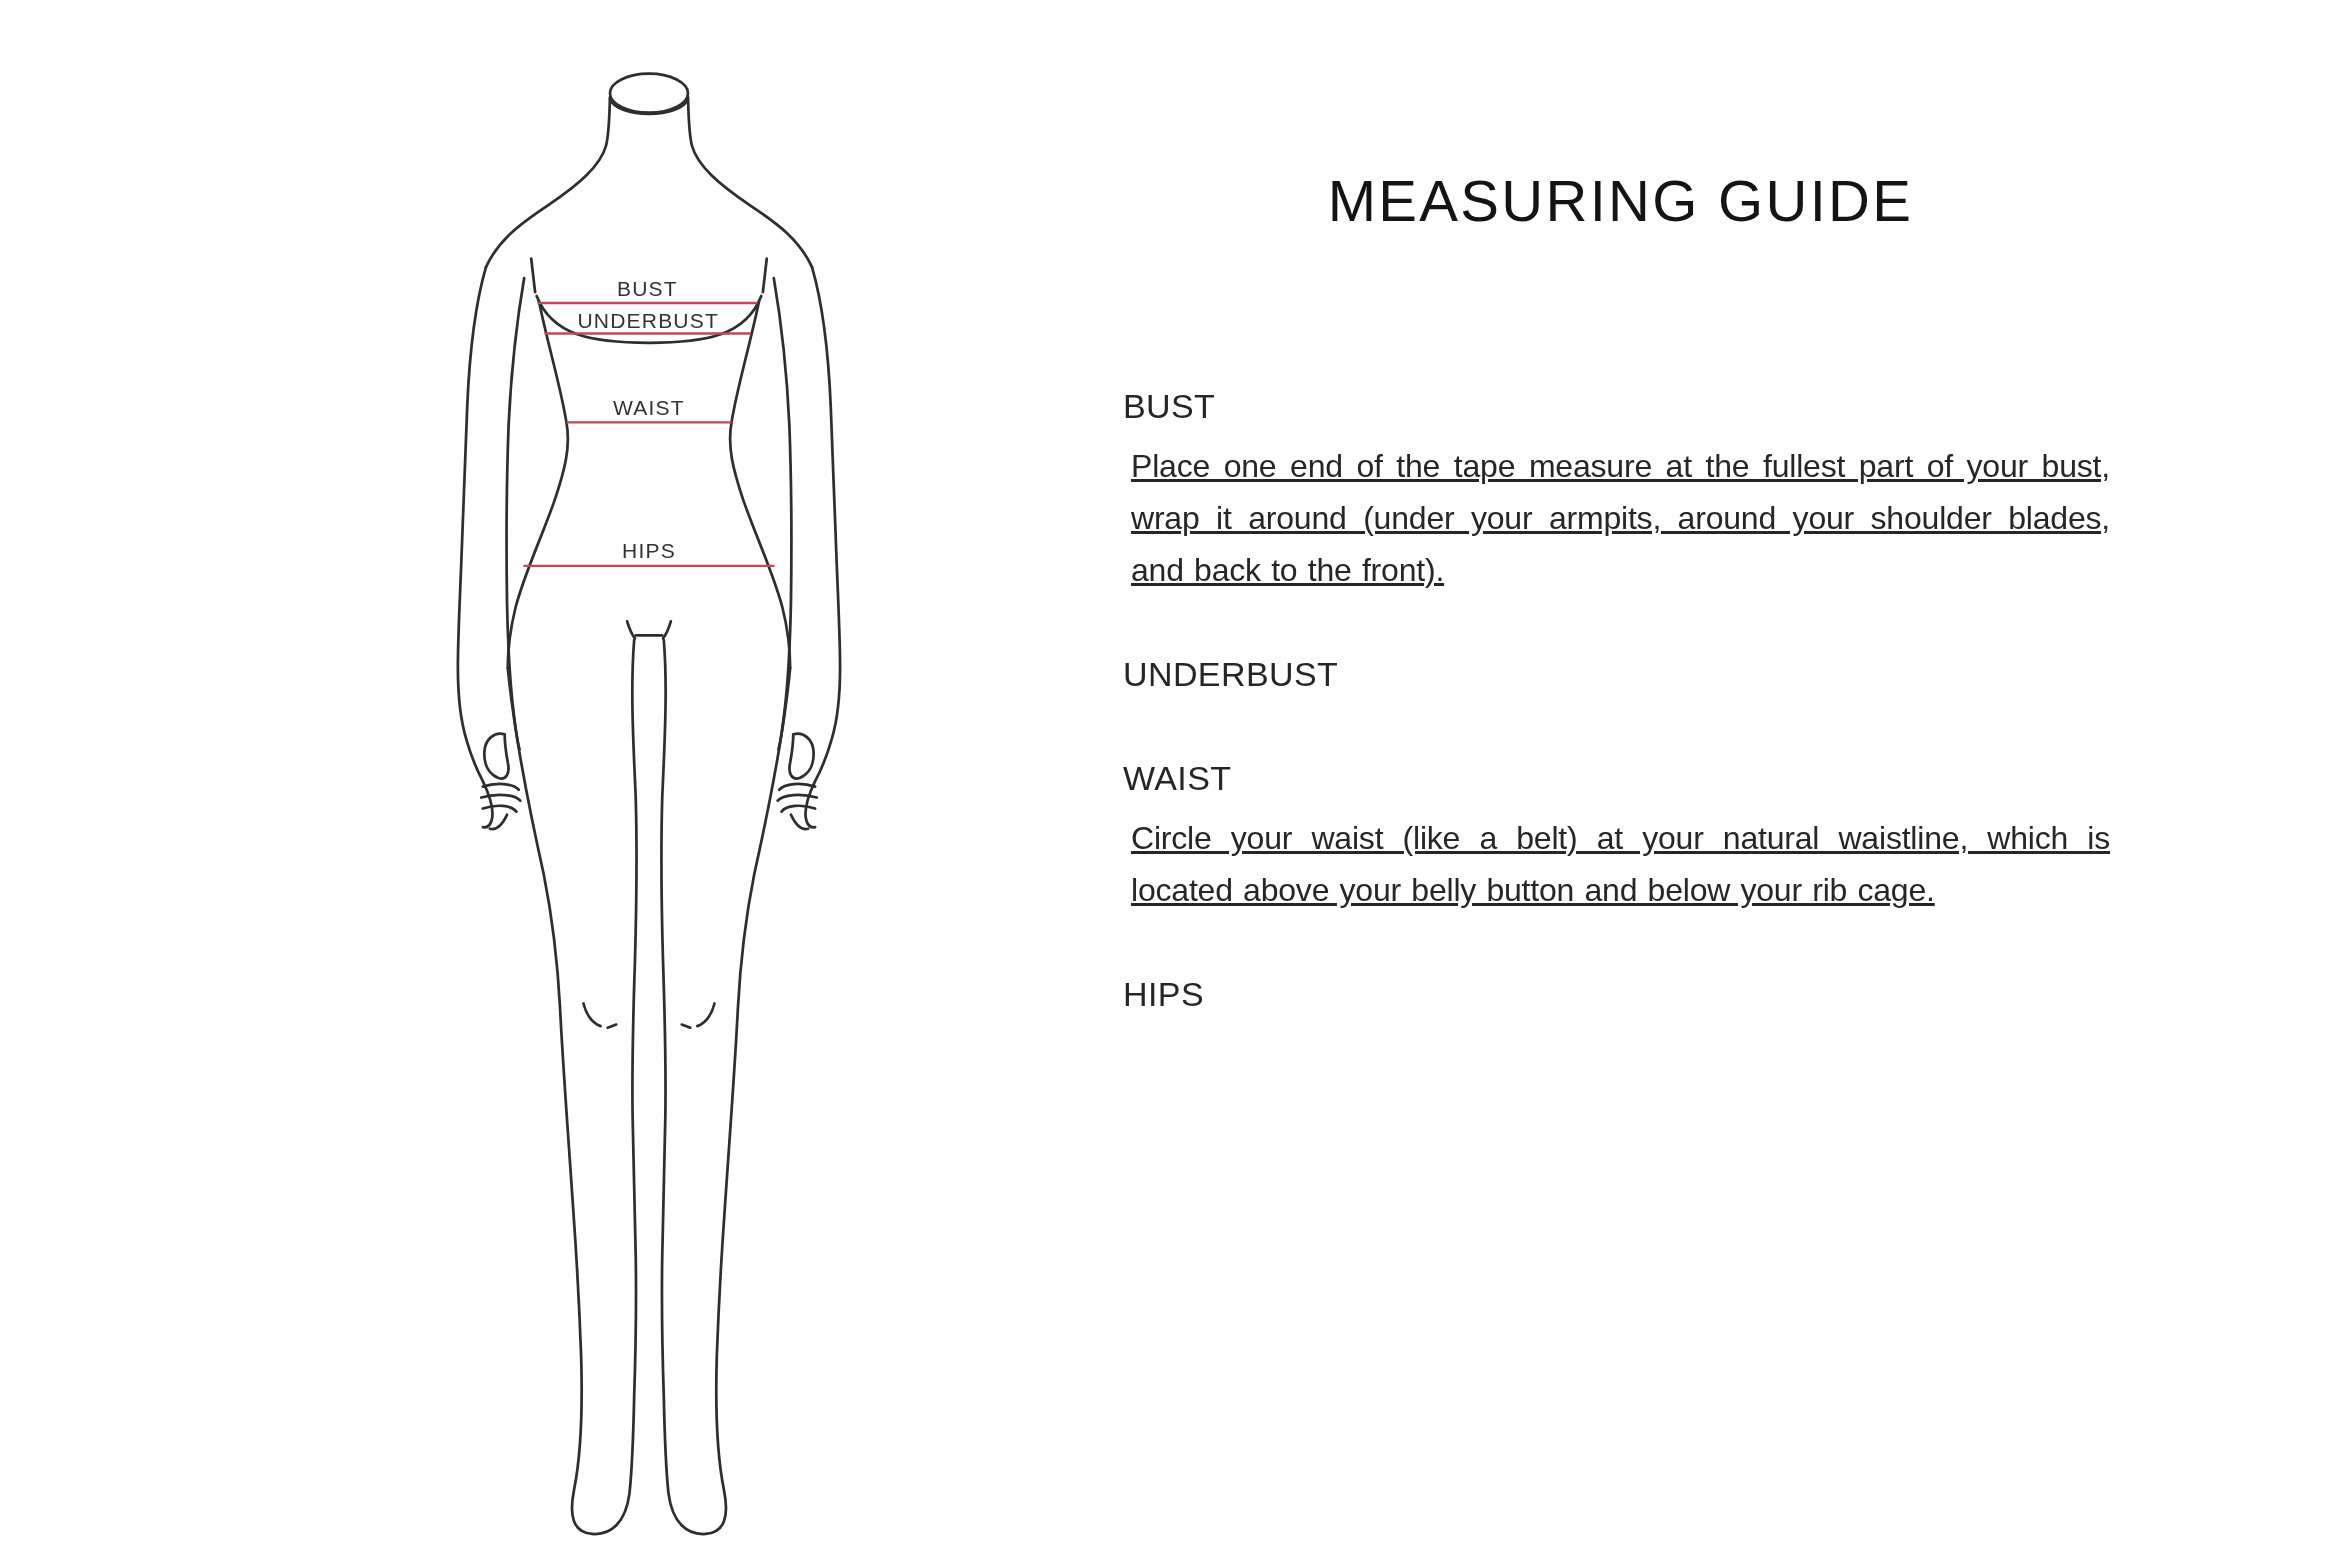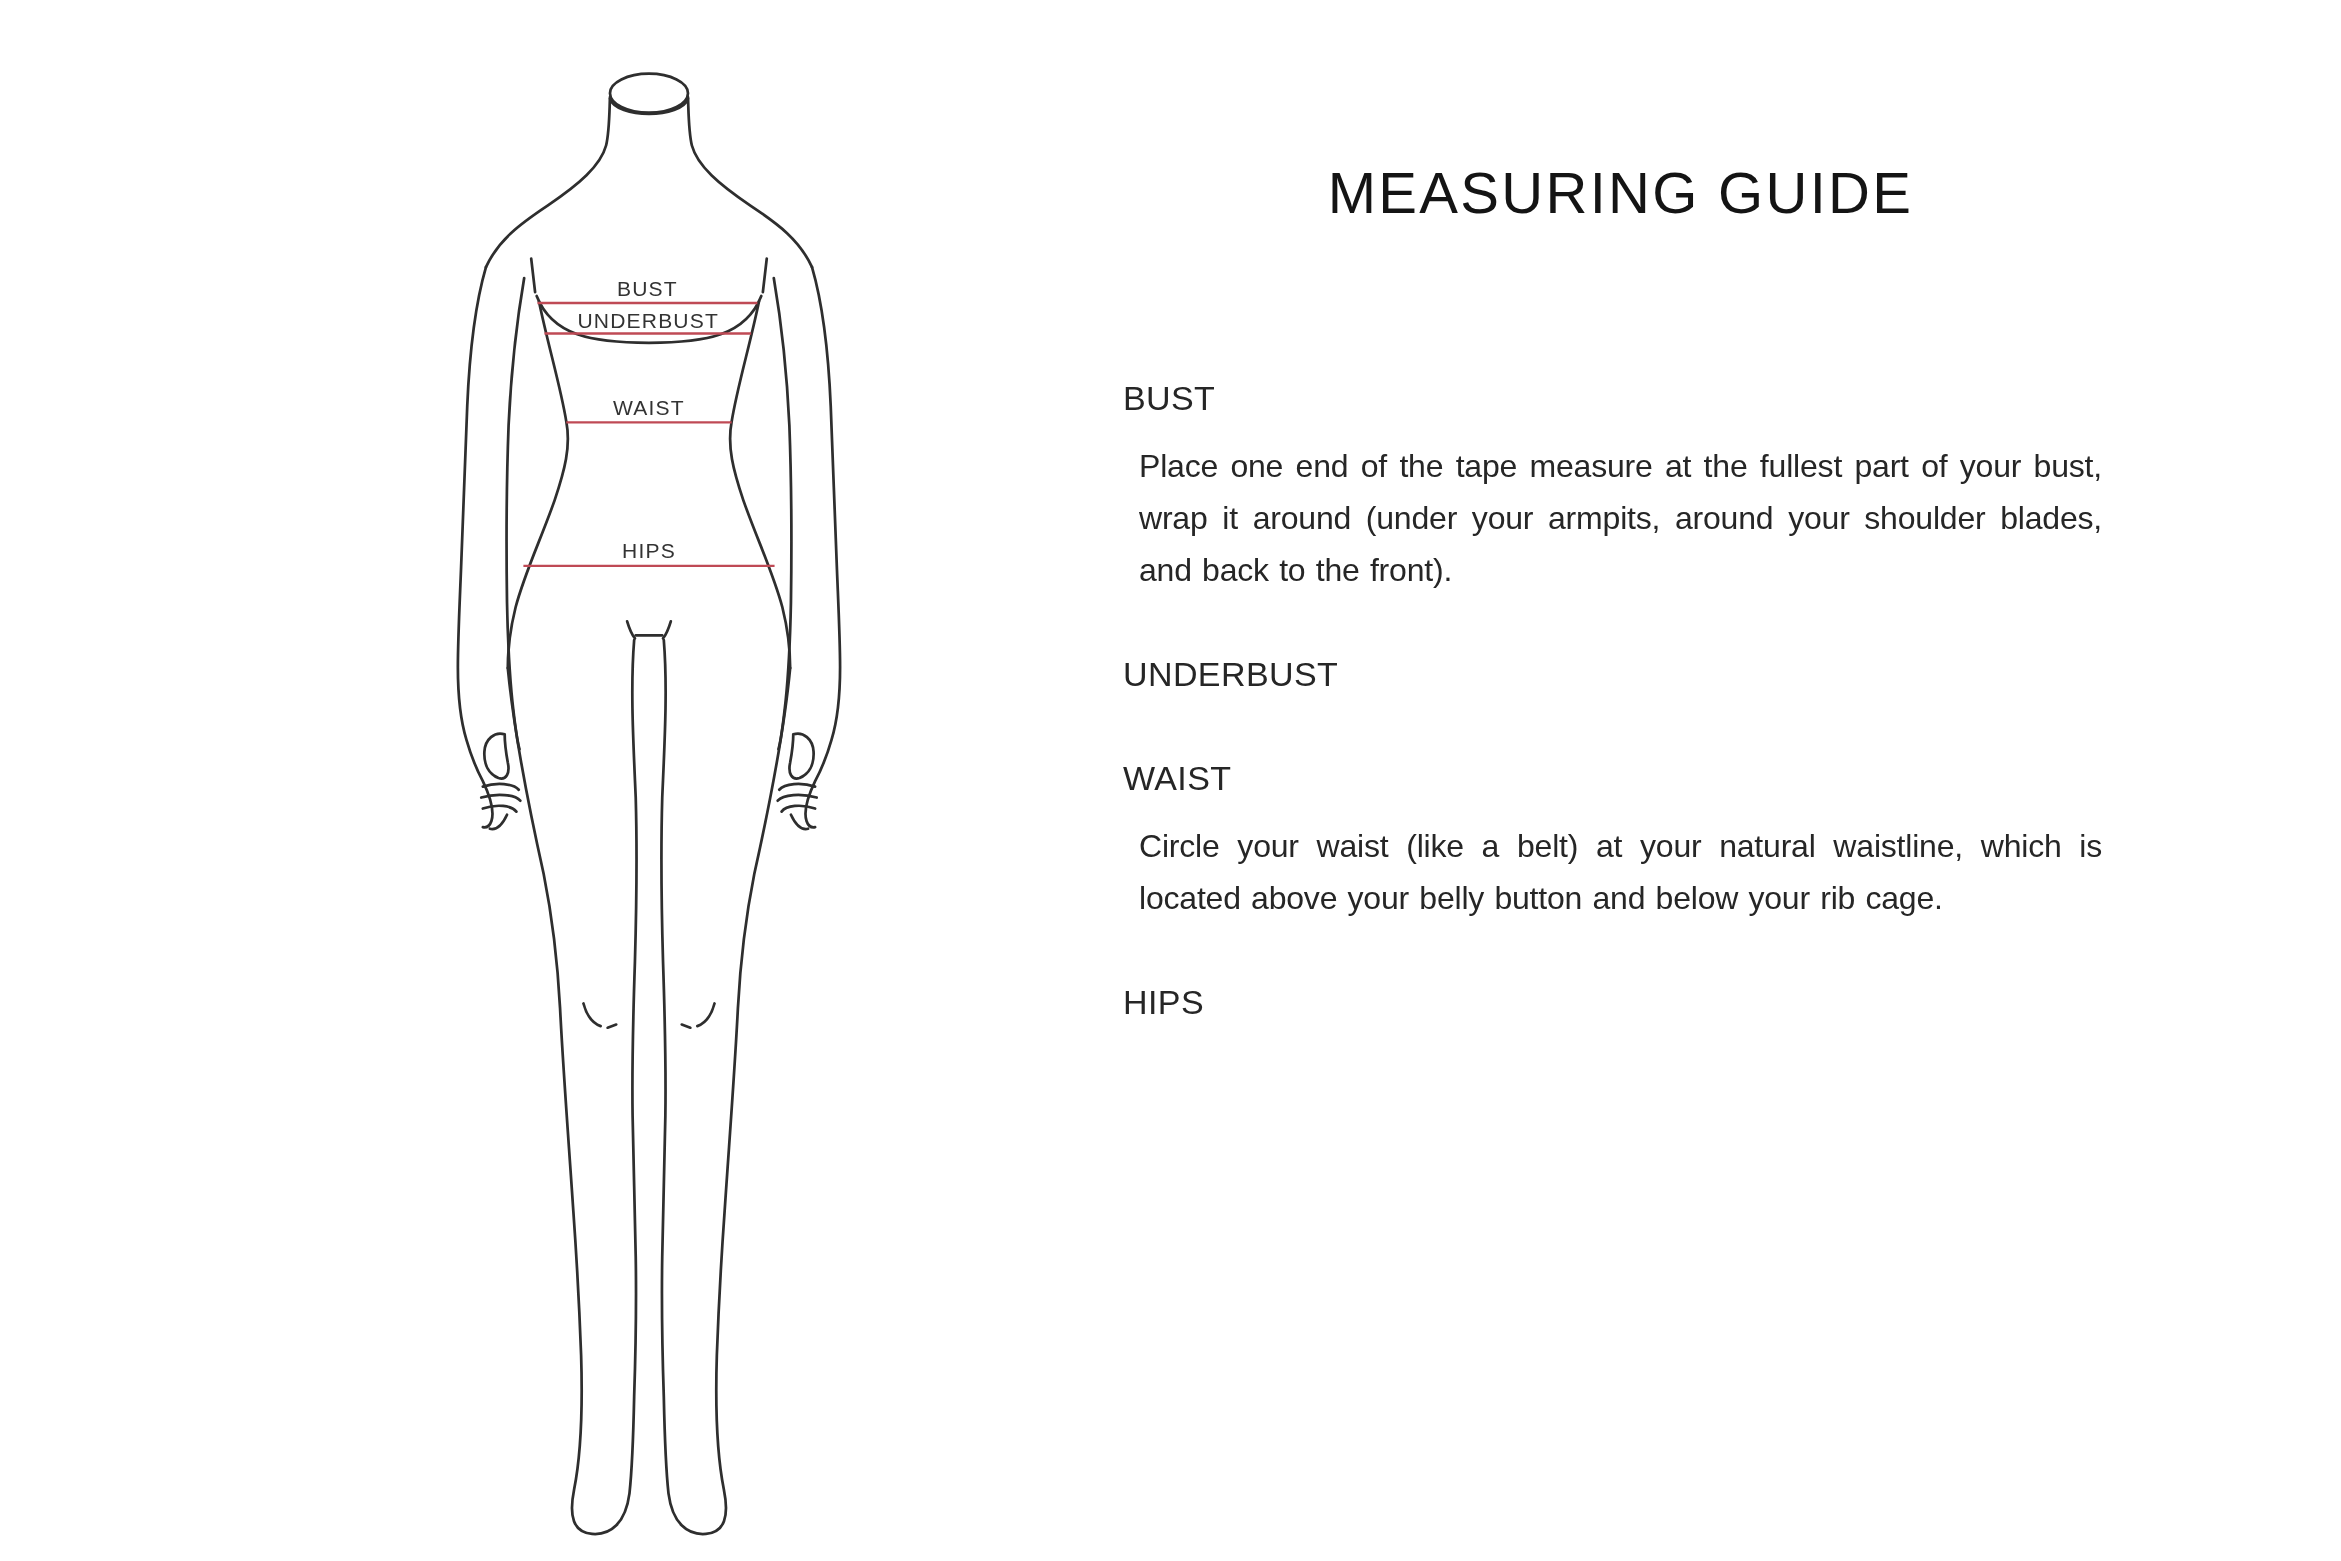--- a/index.html
+++ b/index.html
@@ -29,39 +29,40 @@
     top: 158px;
     width: 995px;
   }
   .page-title {
     font-size: 58px;
     line-height: 70px;
     font-weight: 400;
     letter-spacing: 2.3px;
     text-align: center;
     color: #141414;
-    margin: 0 0 144px 0;
+    margin: 8px 0 144px 0;
   }
   .section { margin: 0 0 52px 0; }
   .section h2 {
     font-size: 34px;
     line-height: 52px;
     font-weight: 400;
     letter-spacing: 0.4px;
     margin: 0;
     color: #262626;
   }
   .section p {
     font-size: 32px;
     line-height: 52px;
-    margin: 16px;
+    margin: 8px;
     color: #262626;
     text-align: justify;
     letter-spacing: -0.2px;
     word-spacing: 1.6px;
+    text-decoration: underline;
   }
 </style>
 </head>
 <body>
 
 <div class="canvas">
 
   <svg class="figure-svg" viewBox="540 40 600 1960" aria-hidden="true">
 
     <g fill="none" stroke-width="3.5" stroke-linecap="round" stroke-linejoin="round" stroke="#2e2e2e">

